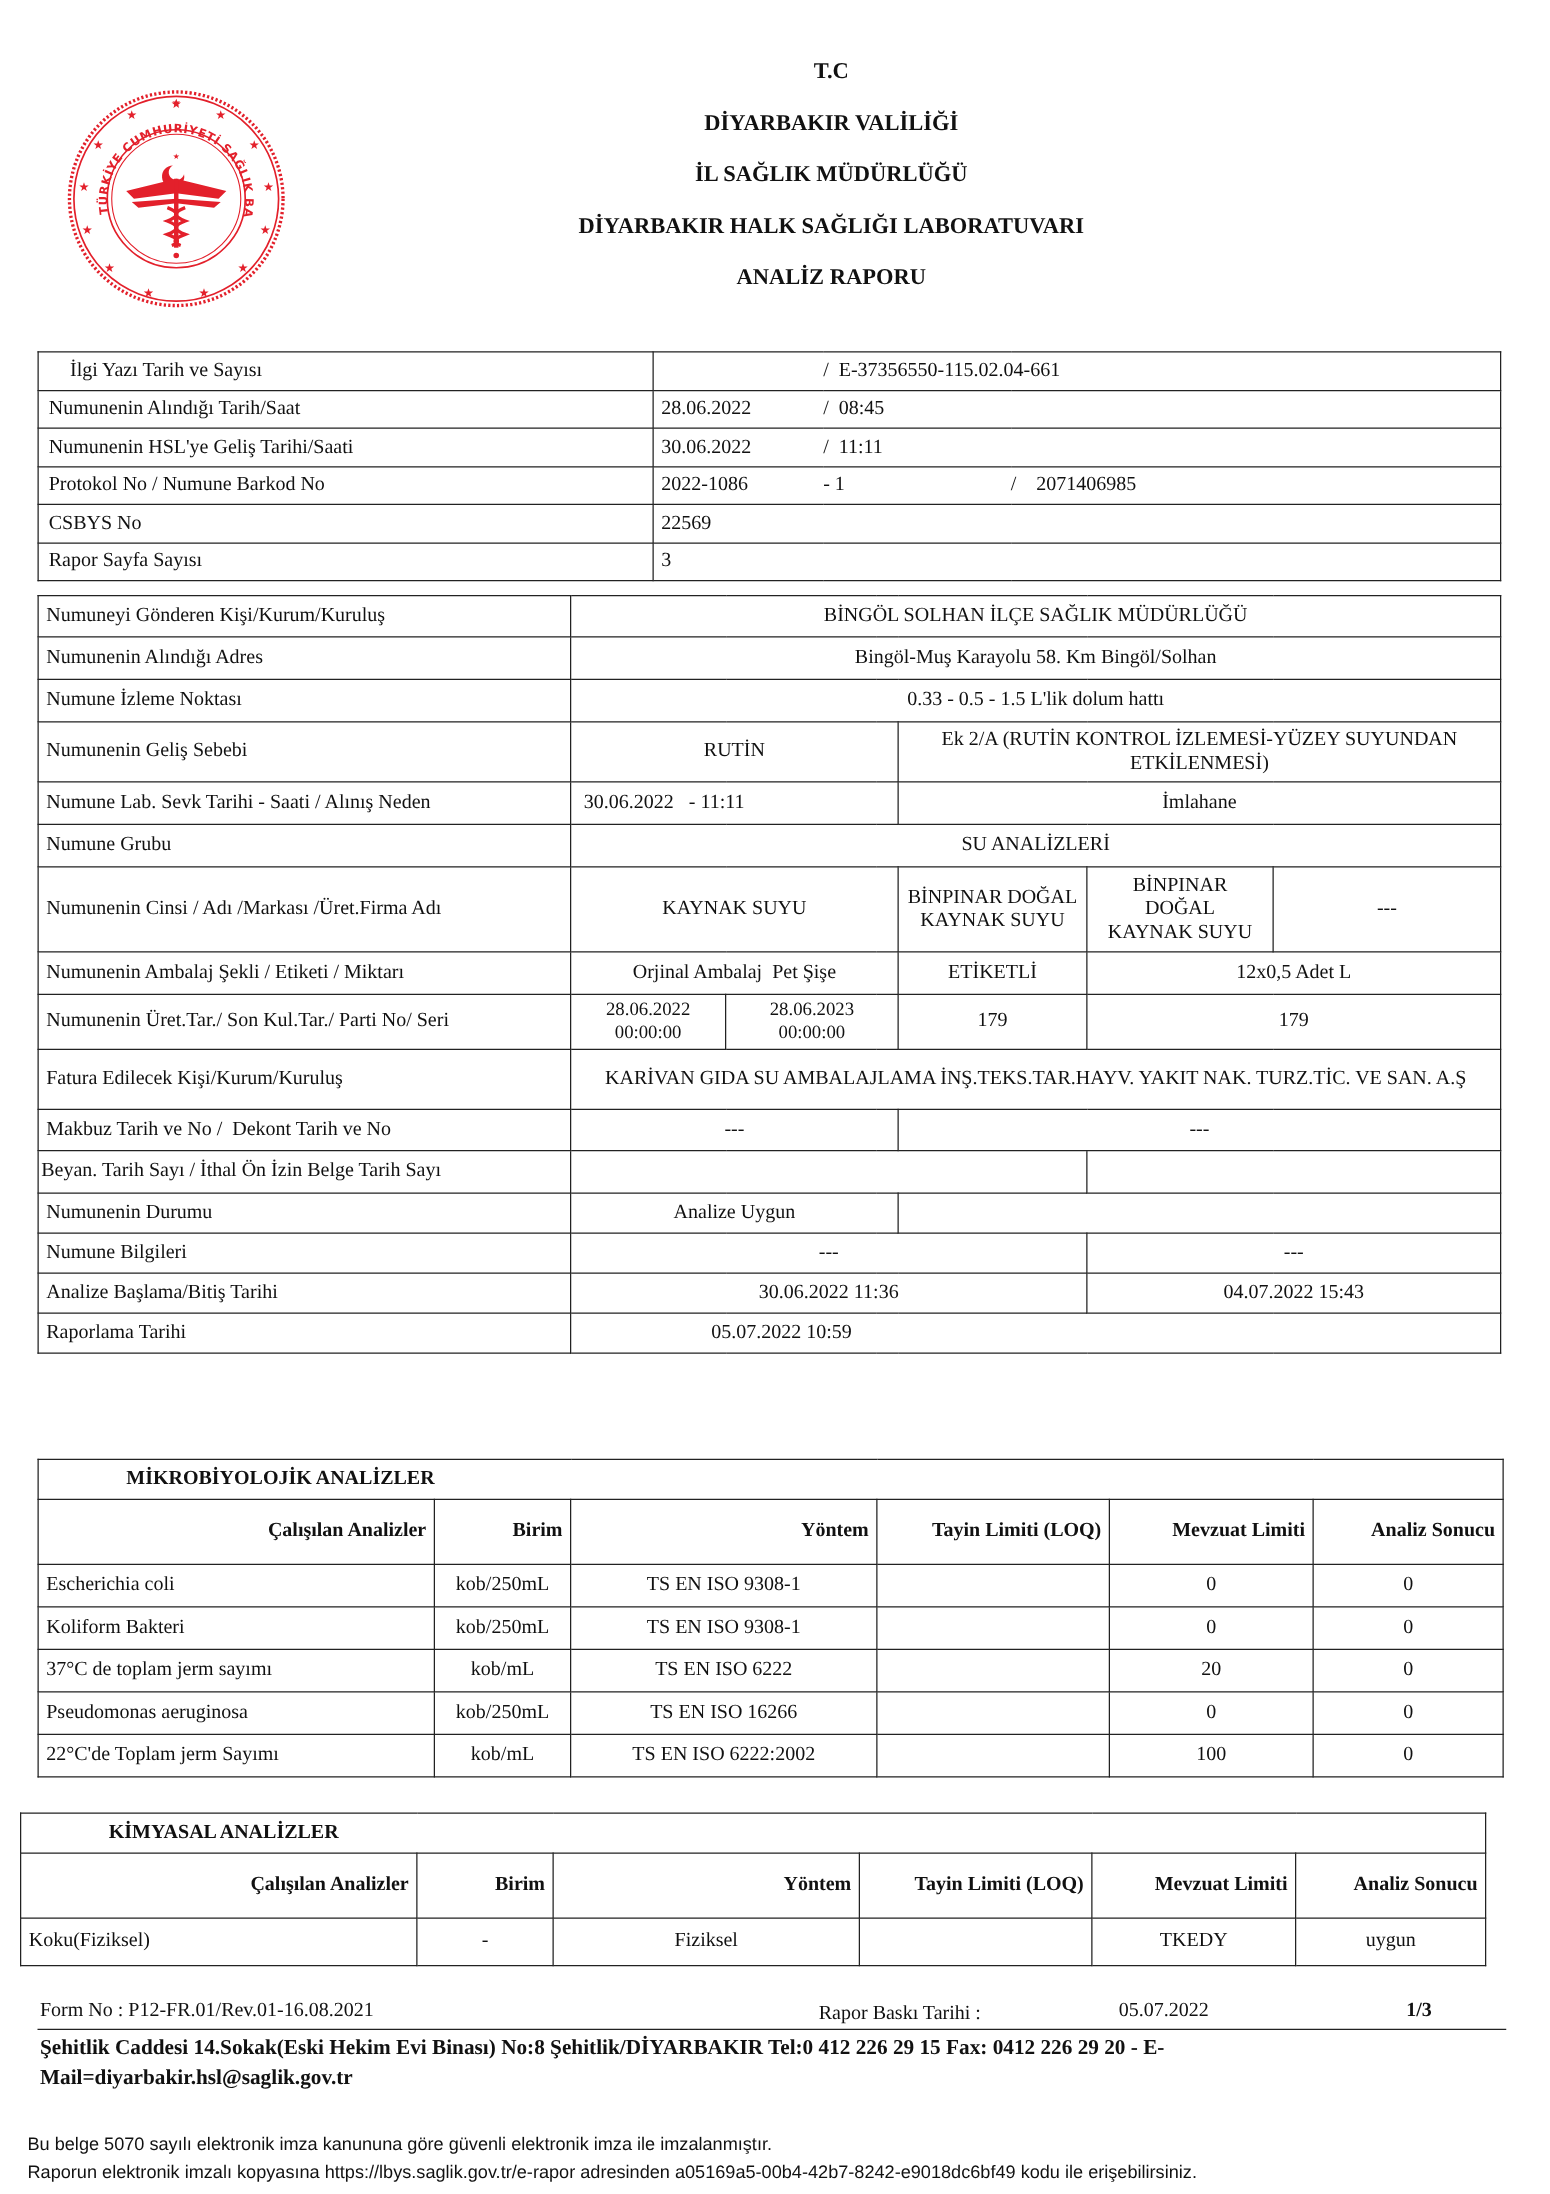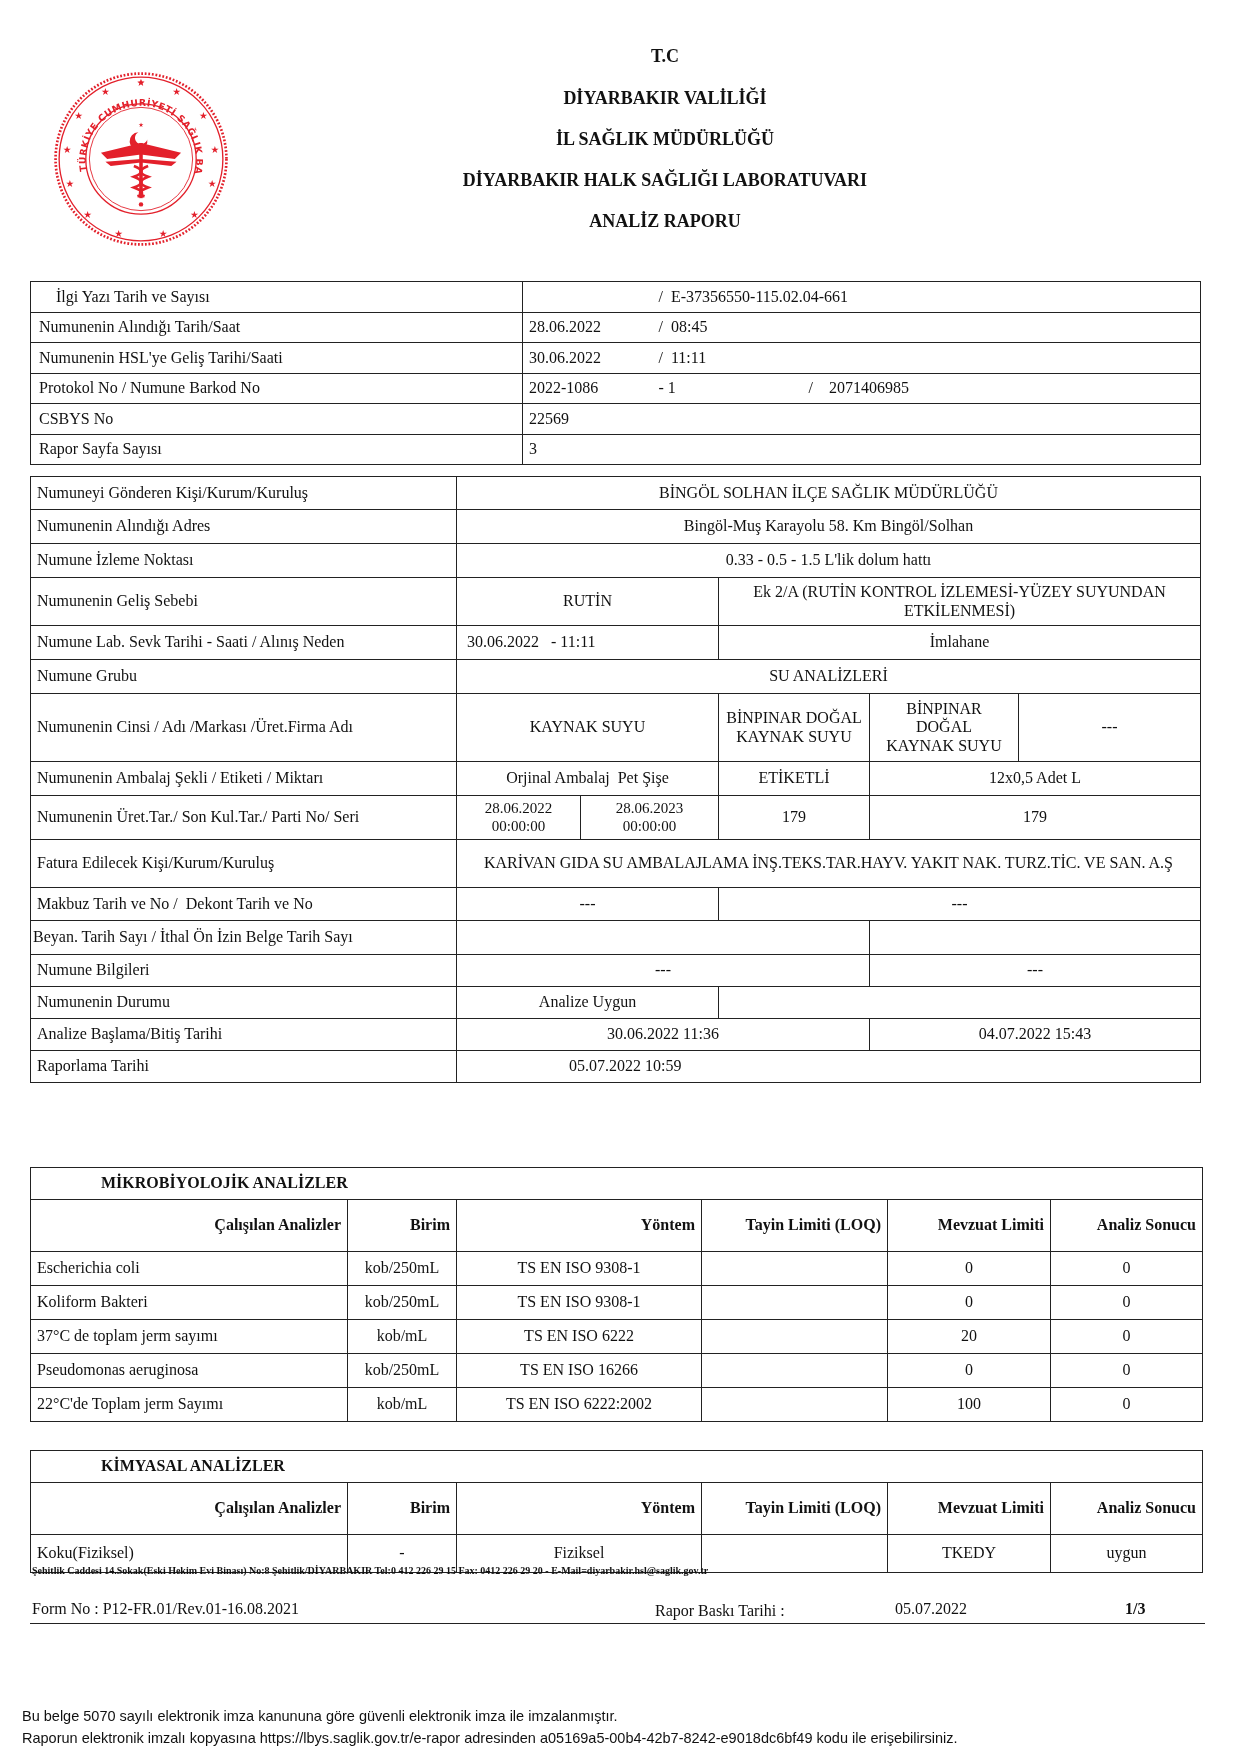--- a/index.html
+++ b/index.html
@@ -14,31 +14,31 @@
   table { position: absolute; border-collapse: collapse; table-layout: fixed; }
   td { border: 1.5px solid #222; font-size: 16px; padding: 0 6px; vertical-align: middle; line-height: 1.15; }
   .c { text-align: center; }
 
   #t1 { left: 30px; top: 281px; width: 1170px; }
   #t1 tr { height: 30.5px; }
 
   #t2 { left: 30px; top: 476px; width: 1170px; }
 
   #t3 { left: 30px; top: 1167px; width: 1172px; }
-  #t4 { left: 30px; top: 1450px; width: 1172px; }
+  #t4 { left: 16px; top: 1450px; width: 1172px; }
 
   .sect-title { font-weight: bold; padding-left: 70px; height: 32px; }
   .hdr td { font-weight: bold; text-align: right; height: 52px; }
 
   .footer-form { position: absolute; left: 32px; top: 1600px; font-size: 16px; }
   .footer-baski { position: absolute; left: 655px; top: 1602px; font-size: 16px; }
   .footer-date { position: absolute; left: 895px; top: 1600px; font-size: 16px; }
   .footer-page { position: absolute; left: 1125px; top: 1600px; font-size: 16px; font-weight: bold; }
   .footer-line { position: absolute; left: 30px; top: 1623px; width: 1175px; height: 0; border-top: 1.5px solid #222; }
-  .footer-addr { position: absolute; left: 32px; top: 1559px; width: 1100px; font-weight: bold; font-size: 10px; line-height: 24px; }
+  .footer-addr { position: absolute; left: 32px; top: 1626px; width: 1100px; font-weight: bold; font-size: 17px; line-height: 24px; }
 
   .esign { position: absolute; left: 22px; top: 1705px; font-family: "Liberation Sans", sans-serif; font-size: 14.5px; line-height: 22px; color: #111; }
 </style>
 </head>
 <body>
 
 <svg class="logo" viewBox="0 0 200 200">
   <g fill="none" stroke="#e3202b">
     <circle cx="100" cy="100" r="96" stroke-width="3" stroke-dasharray="2 2"></circle>
     <circle cx="100" cy="100" r="92" stroke-width="1.5"></circle>
@@ -206,28 +206,28 @@
     <td style="white-space:pre">Makbuz Tarih ve No /  Dekont Tarih ve No</td>
     <td colspan="3" class="c">---</td>
     <td colspan="3" class="c">---</td>
   </tr>
   <tr style="height:34px">
     <td style="padding-left:2px">Beyan. Tarih Sayı / İthal Ön İzin Belge Tarih Sayı</td>
     <td colspan="4" class="c"></td>
     <td colspan="2" class="c"></td>
   </tr>
   <tr style="height:32px">
+    <td>Numunenin Durumu</td>
+    <td colspan="3" class="c">Analize Uygun</td>
+    <td colspan="3" class="c"></td>
+  </tr>
+  <tr style="height:32px">
     <td>Numune Bilgileri</td>
     <td colspan="4" class="c">---</td>
     <td colspan="2" class="c">---</td>
-  </tr>
-  <tr style="height:32px">
-    <td>Numunenin Durumu</td>
-    <td colspan="3" class="c">Analize Uygun</td>
-    <td colspan="3" class="c"></td>
   </tr>
   <tr style="height:32px">
     <td>Analize Başlama/Bitiş Tarihi</td>
     <td colspan="4" class="c">30.06.2022 11:36</td>
     <td colspan="2" class="c">04.07.2022 15:43</td>
   </tr>
   <tr style="height:32px">
     <td>Raporlama Tarihi</td>
     <td colspan="6" style="padding-left:112px">05.07.2022 10:59</td>
   </tr>

